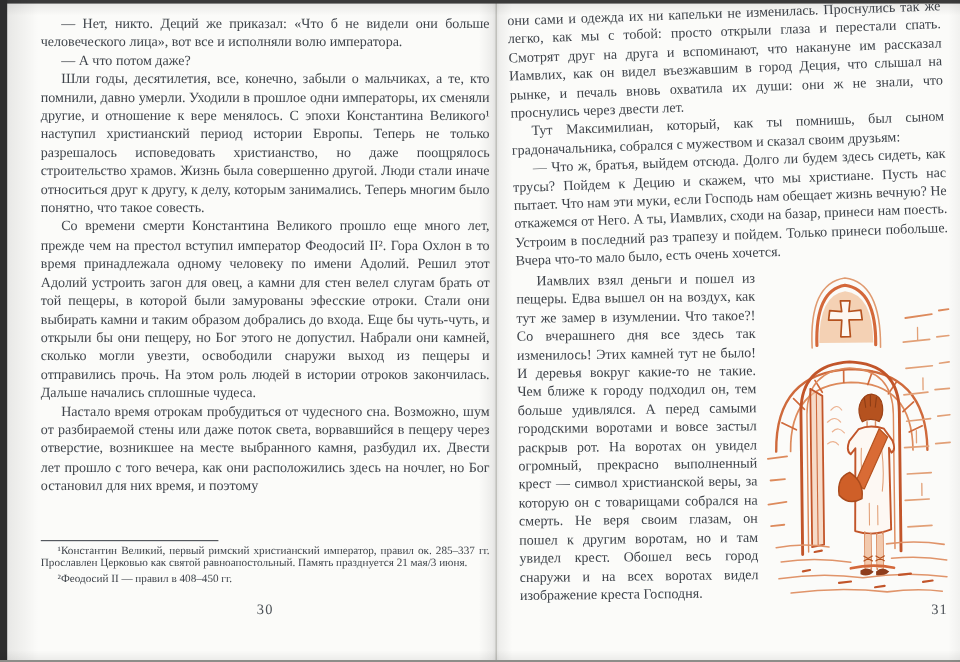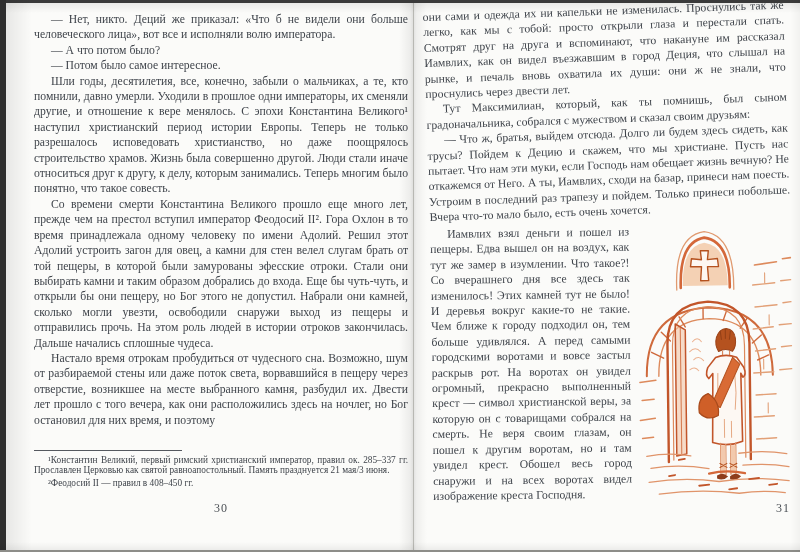--- a/index.html
+++ b/index.html
@@ -68,22 +68,21 @@
   }
   .illo svg{display:block;width:155px;height:292px;}
 </style>
 </head>
 <body>
 
 <div class="screen">
 
   <div class="page-left-text">
     <p class="para indent">— Нет, никто. Деций же приказал: «Что б не видели они больше человеческого лица», вот все и исполняли волю императора.</p>
-    <p class="para indent">— А что потом было?</p>
-    <p class="para indent">— Потом было самое интересное.</p>
+    <p class="para indent">— А что потом даже?</p>
     <p class="para indent">Шли годы, десятилетия, все, конечно, забыли о мальчиках, а те, кто помнили, давно умерли. Уходили в прошлое одни императоры, их сменяли другие, и отношение к вере менялось. С эпохи Константина Великого¹ наступил христианский период истории Европы. Теперь не только разрешалось исповедовать христианство, но даже поощрялось строительство храмов. Жизнь была совершенно другой. Люди стали иначе относиться друг к другу, к делу, которым занимались. Теперь многим было понятно, что такое совесть.</p>
     <p class="para indent">Со времени смерти Константина Великого прошло еще много лет, прежде чем на престол вступил император Феодосий II². Гора Охлон в то время принадлежала одному человеку по имени Адолий. Решил этот Адолий устроить загон для овец, а камни для стен велел слугам брать от той пещеры, в которой были замурованы эфесские отроки. Стали они выбирать камни и таким образом добрались до входа. Еще бы чуть-чуть, и открыли бы они пещеру, но Бог этого не допустил. Набрали они камней, сколько могли увезти, освободили снаружи выход из пещеры и отправились прочь. На этом роль людей в истории отроков закончилась. Дальше начались сплошные чудеса.</p>
     <p class="para indent">Настало время отрокам пробудиться от чудесного сна. Возможно, шум от разбираемой стены или даже поток света, ворвавшийся в пещеру через отверстие, возникшее на месте выбранного камня, разбудил их. Двести лет прошло с того вечера, как они расположились здесь на ночлег, но Бог остановил для них время, и поэтому</p>
   </div>
 
   <div class="fn-rule"></div>
   <div class="footnotes">
     <p class="footnote">¹Константин Великий, первый римский христианский император, правил ок. 285–337 гг. Прославлен Церковью как святой равноапостольный. Память празднуется 21 мая/3 июня.</p>
     <p class="footnote">²Феодосий II — правил в 408–450 гг.</p>
   </div>

